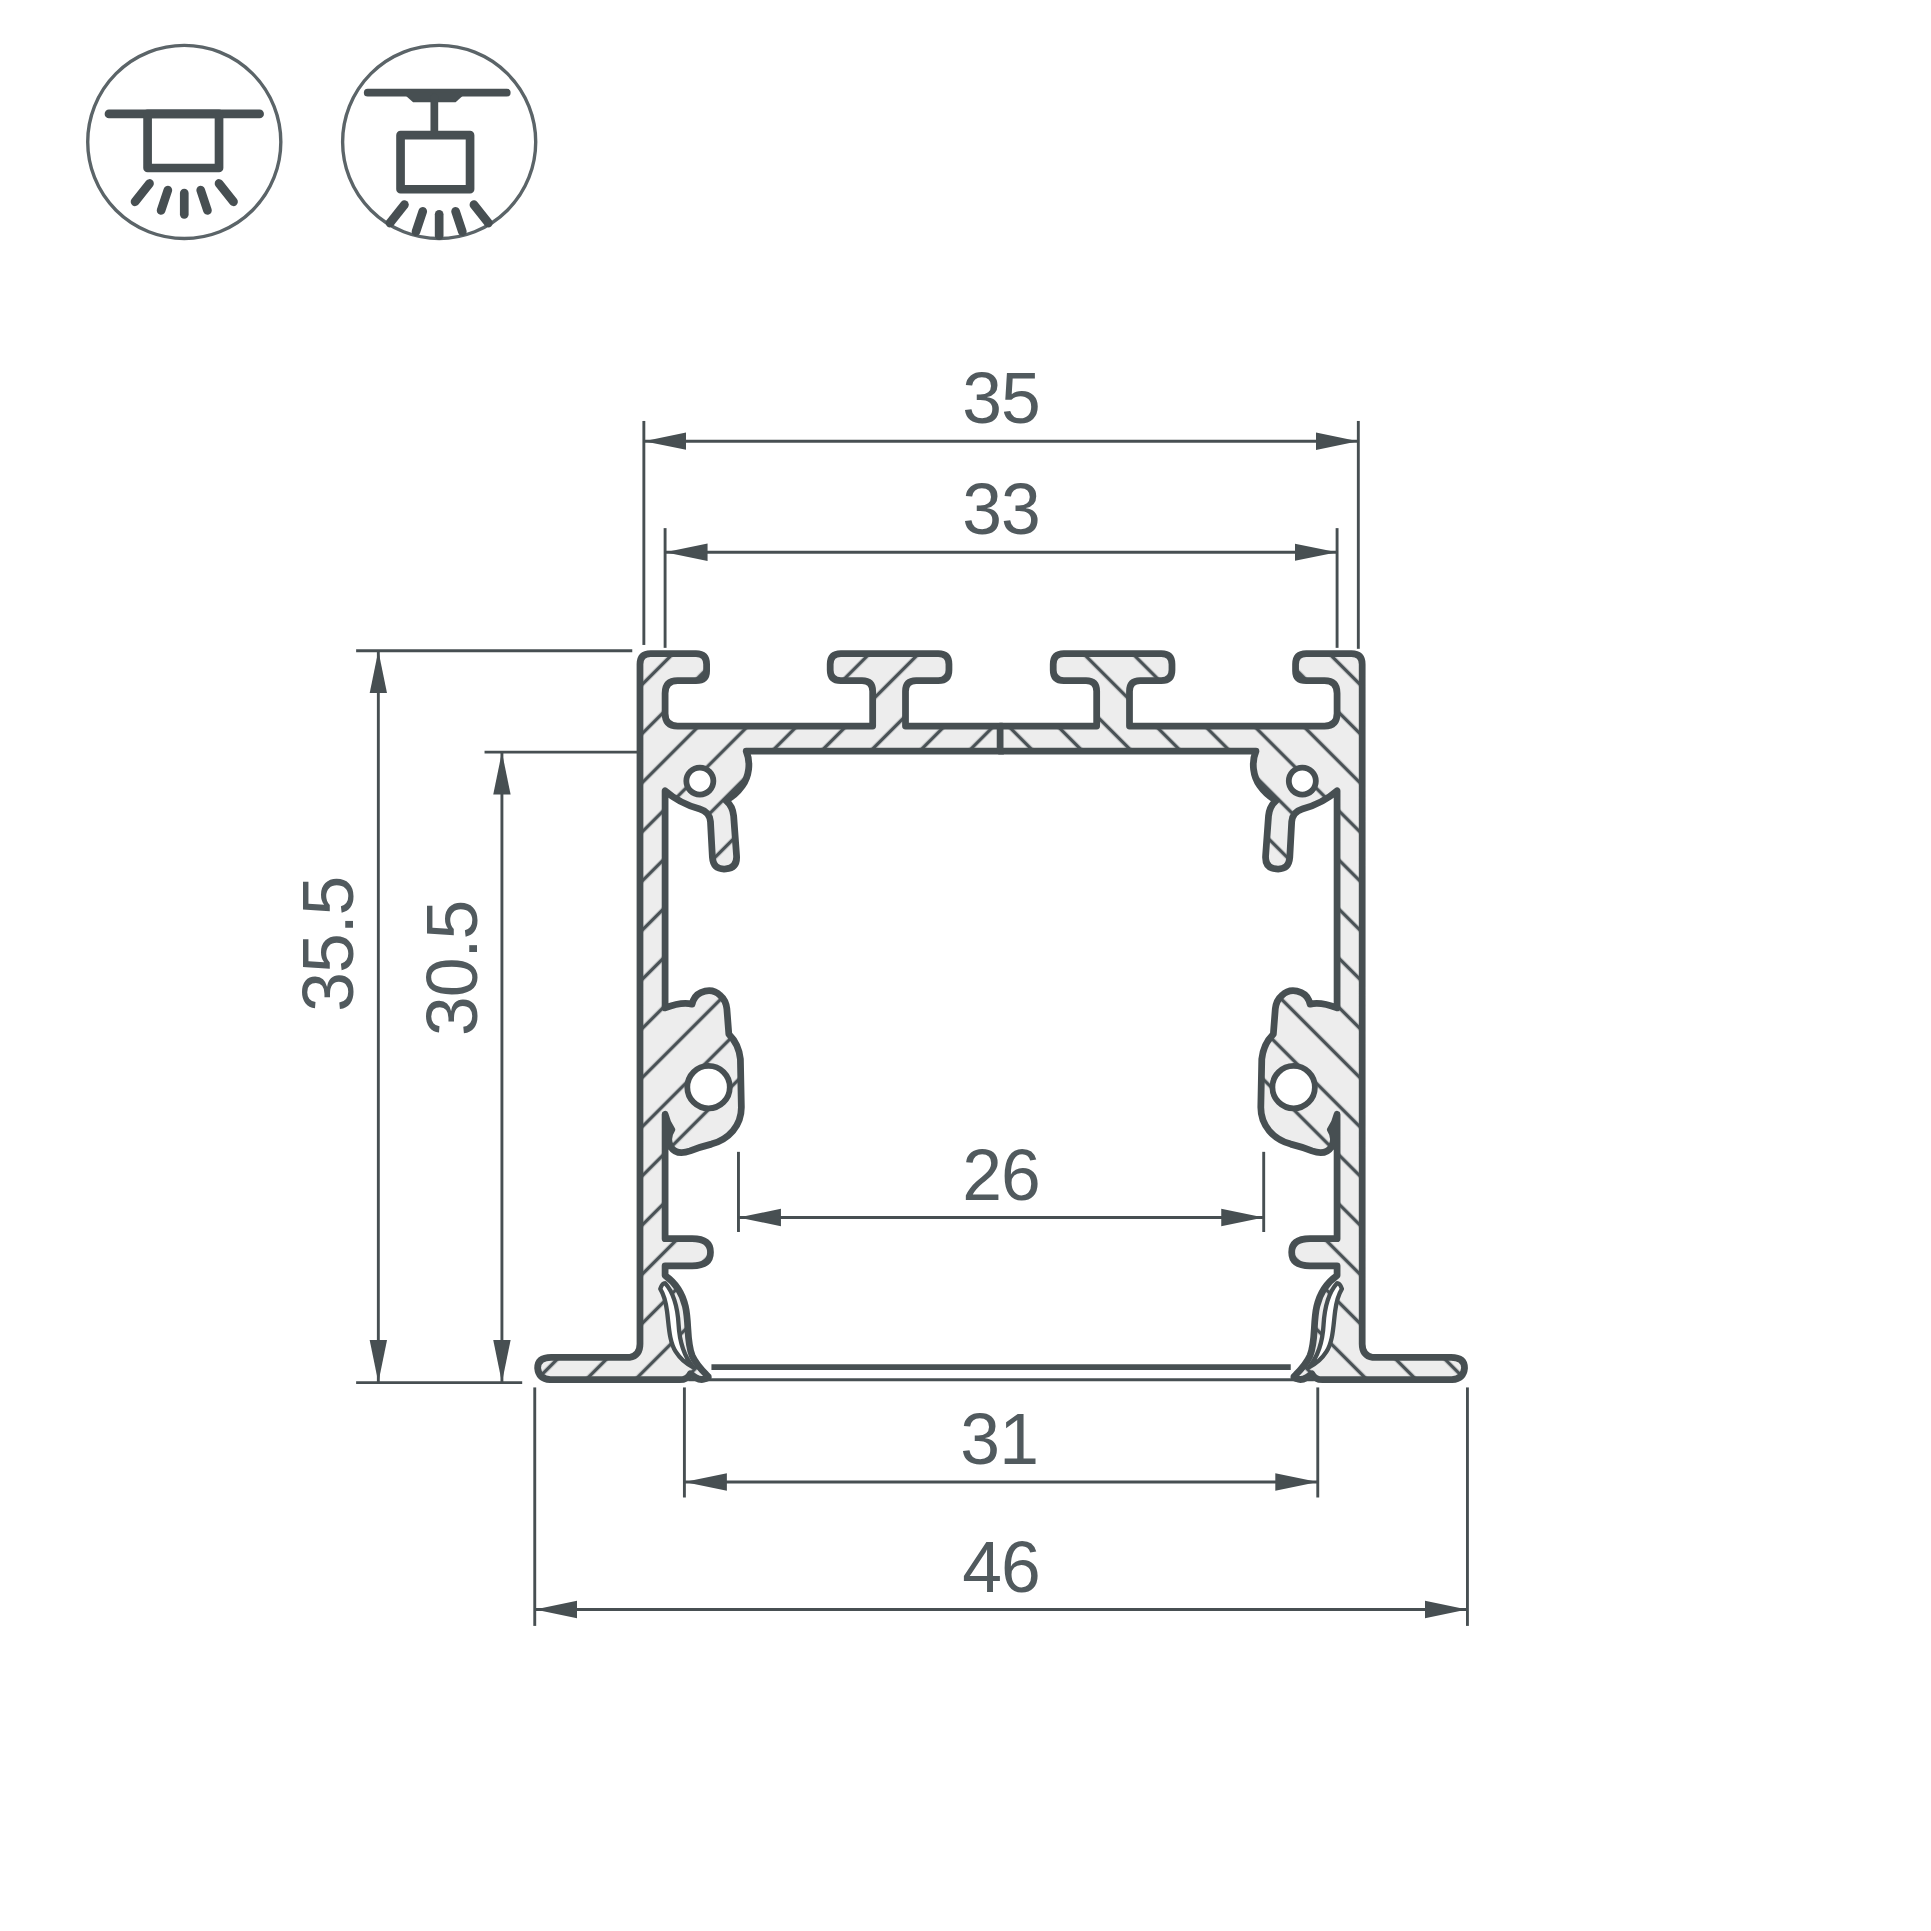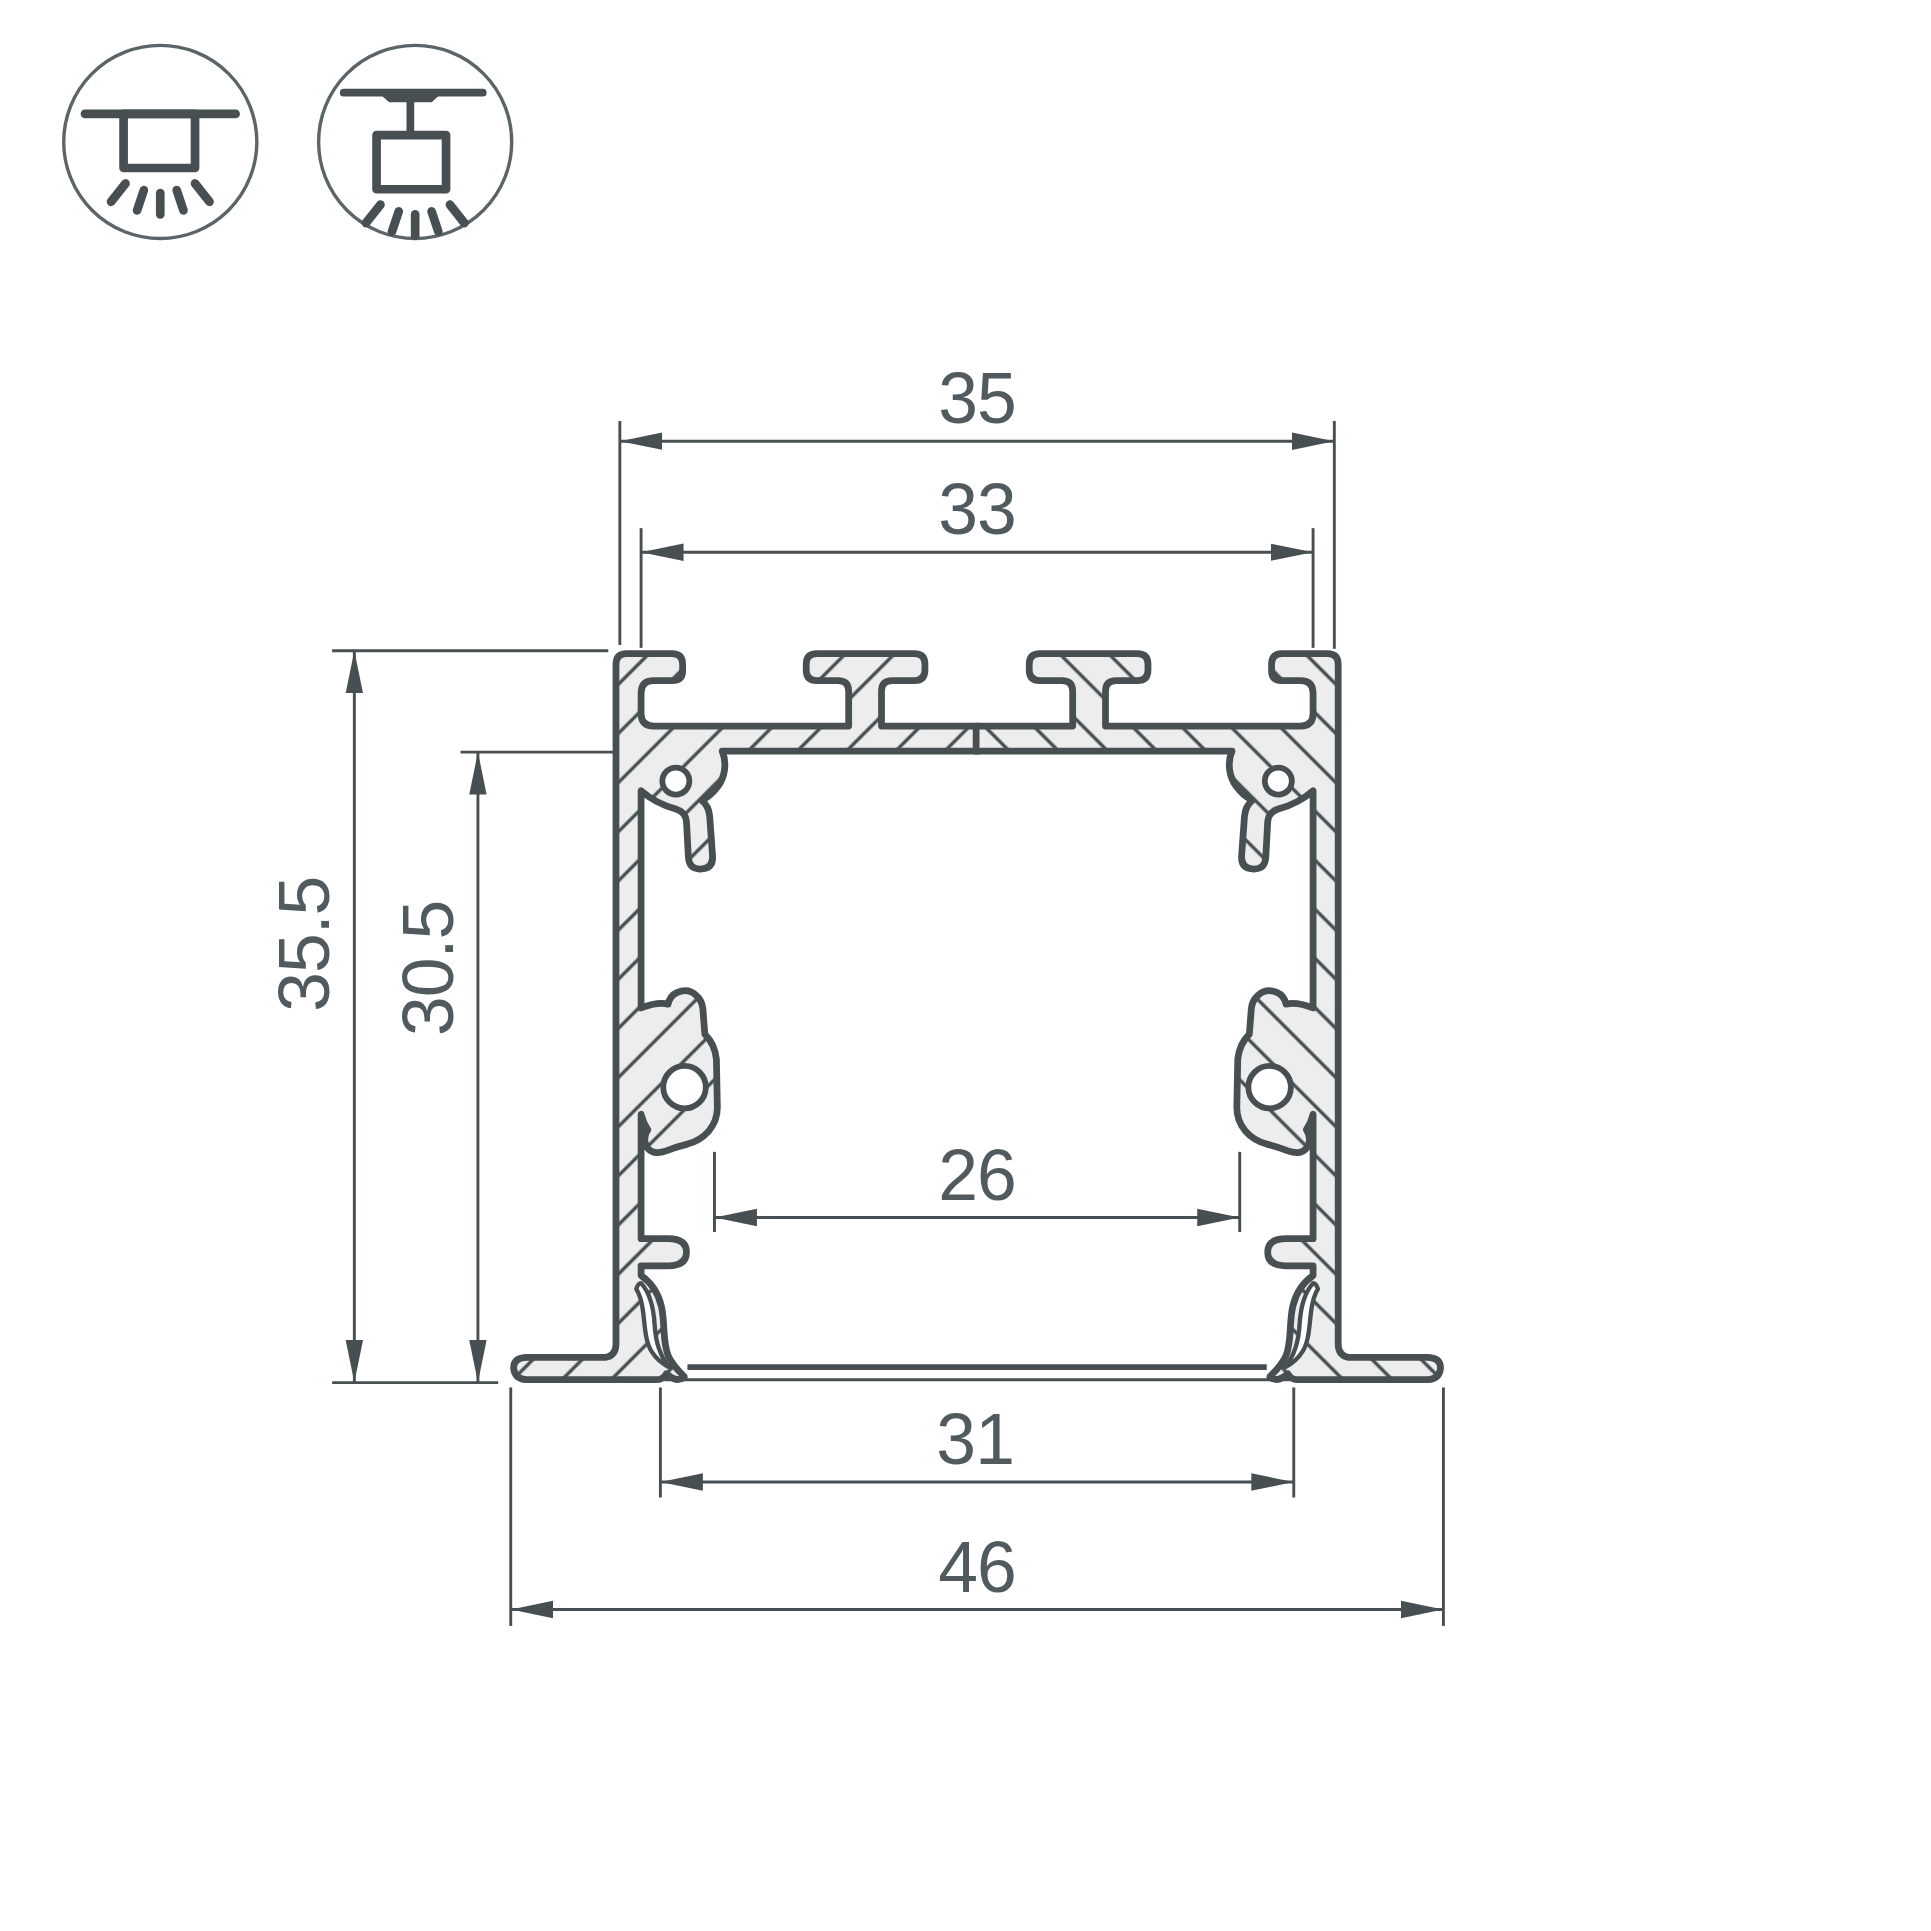--- a/index.html
+++ b/index.html
@@ -9,20 +9,21 @@
     width: 1931px;
     height: 1931px;
     font-family: "Liberation Sans", sans-serif;
   }
   .stage {
     position: relative;
     width: 1678px;
     height: 1931px;
     background: #ffffff;
     overflow: hidden;
+    padding-left: 24px;
   }
   svg { display: block; }
   .dim-text {
     font-family: "Liberation Sans", "DejaVu Sans", sans-serif;
     font-size: 74px;
     fill: #515a5e;
     letter-spacing: -1px;
   }
 </style>
 </head>

